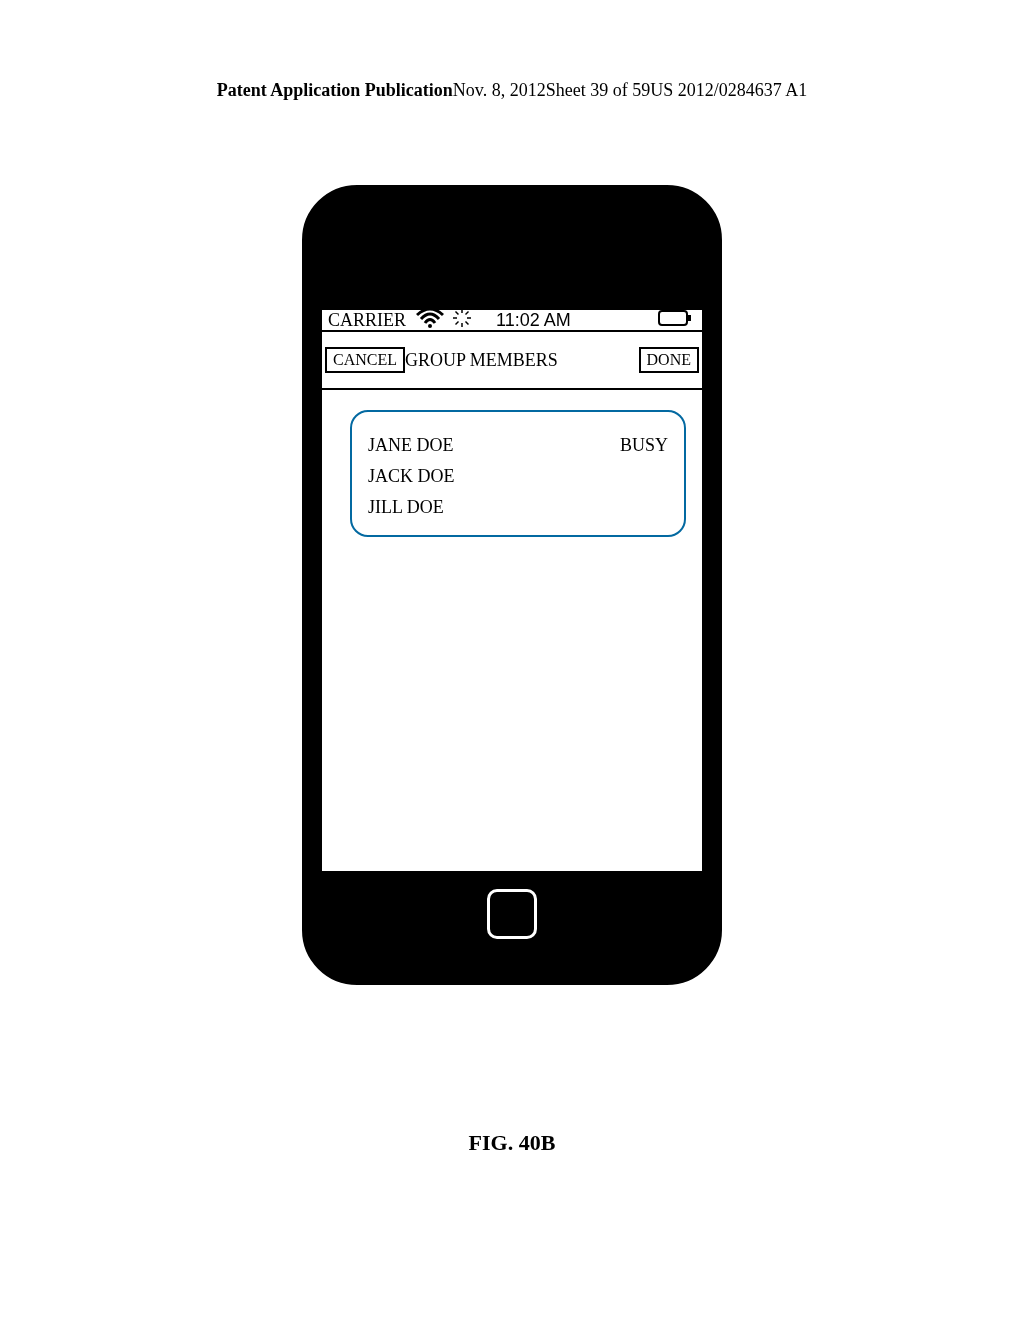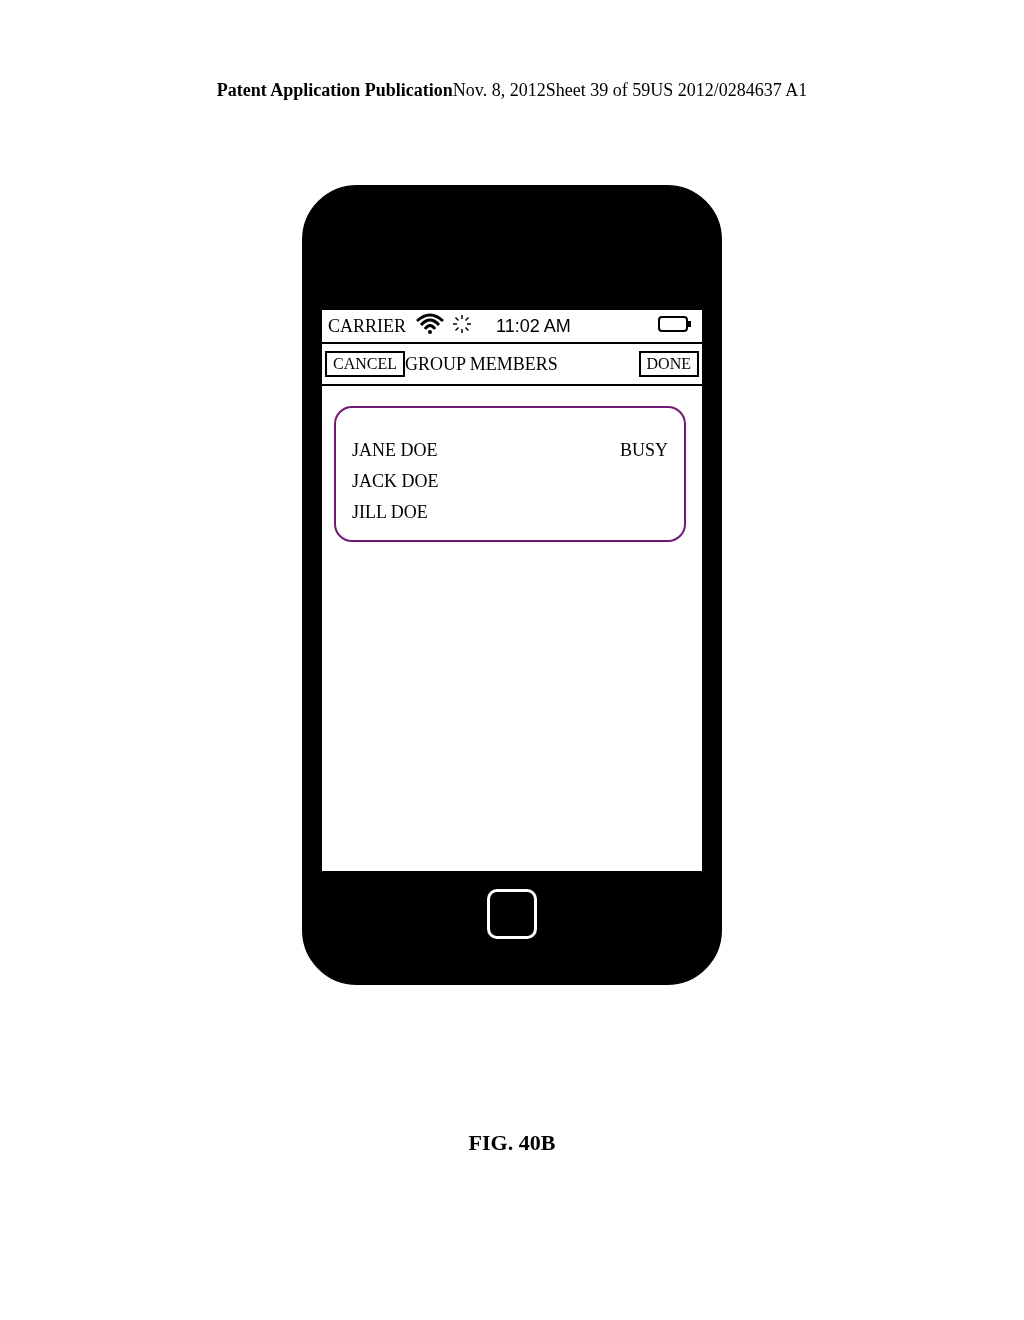--- a/index.html
+++ b/index.html
@@ -64,36 +64,36 @@
     bottom: 43px;
     left: 50%;
     transform: translateX(-50%);
     width: 50px;
     height: 50px;
     border: 3px solid #fff;
     border-radius: 10px;
   }
 
   .status-bar {
-    height: 34px;
+    height: 22px;
     border-bottom: 2px solid #000;
     display: flex;
     align-items: center;
     padding: 0 6px;
     font-size: 18px;
     gap: 6px;
   }
   .status-bar .carrier { font-family: "Times New Roman", serif; }
   .status-bar .wifi { margin-left: 4px; }
   .status-bar .activity { margin-left: 2px; }
   .status-bar .time { margin-left: 18px; font-family: Liberation Sans, sans-serif; }
   .status-bar .battery { margin-left: auto; margin-right: 4px; }
 
   .nav-bar {
-    height: 42px;
+    height: 58px;
     border-bottom: 2px solid #000;
     display: flex;
     align-items: center;
     padding: 2px 3px;
     gap: 0;
     font-size: 16px;
   }
   .nav-btn {
     border: 2px solid #000;
     padding: 2px 6px;
@@ -103,24 +103,24 @@
     line-height: 1.1;
   }
   .nav-title {
     flex: 1;
     text-align: left;
     font-family: "Times New Roman", serif;
     font-size: 18px;
   }
 
   .list-box {
-    margin: 20px 16px 0 12px;
-    border: 2px solid #701a75;
+    margin: 20px 16px 0 28px;
+    border: 2px solid #0369a1;
     border-radius: 18px;
-    padding: 27px 14px 12px 14px;
+    padding: 18px 14px 12px 14px;
   }
   .list-row {
     display: flex;
     justify-content: space-between;
     padding: 5px 2px;
     font-family: "Times New Roman", serif;
     font-size: 18px;
   }
 </style>
 </head>

